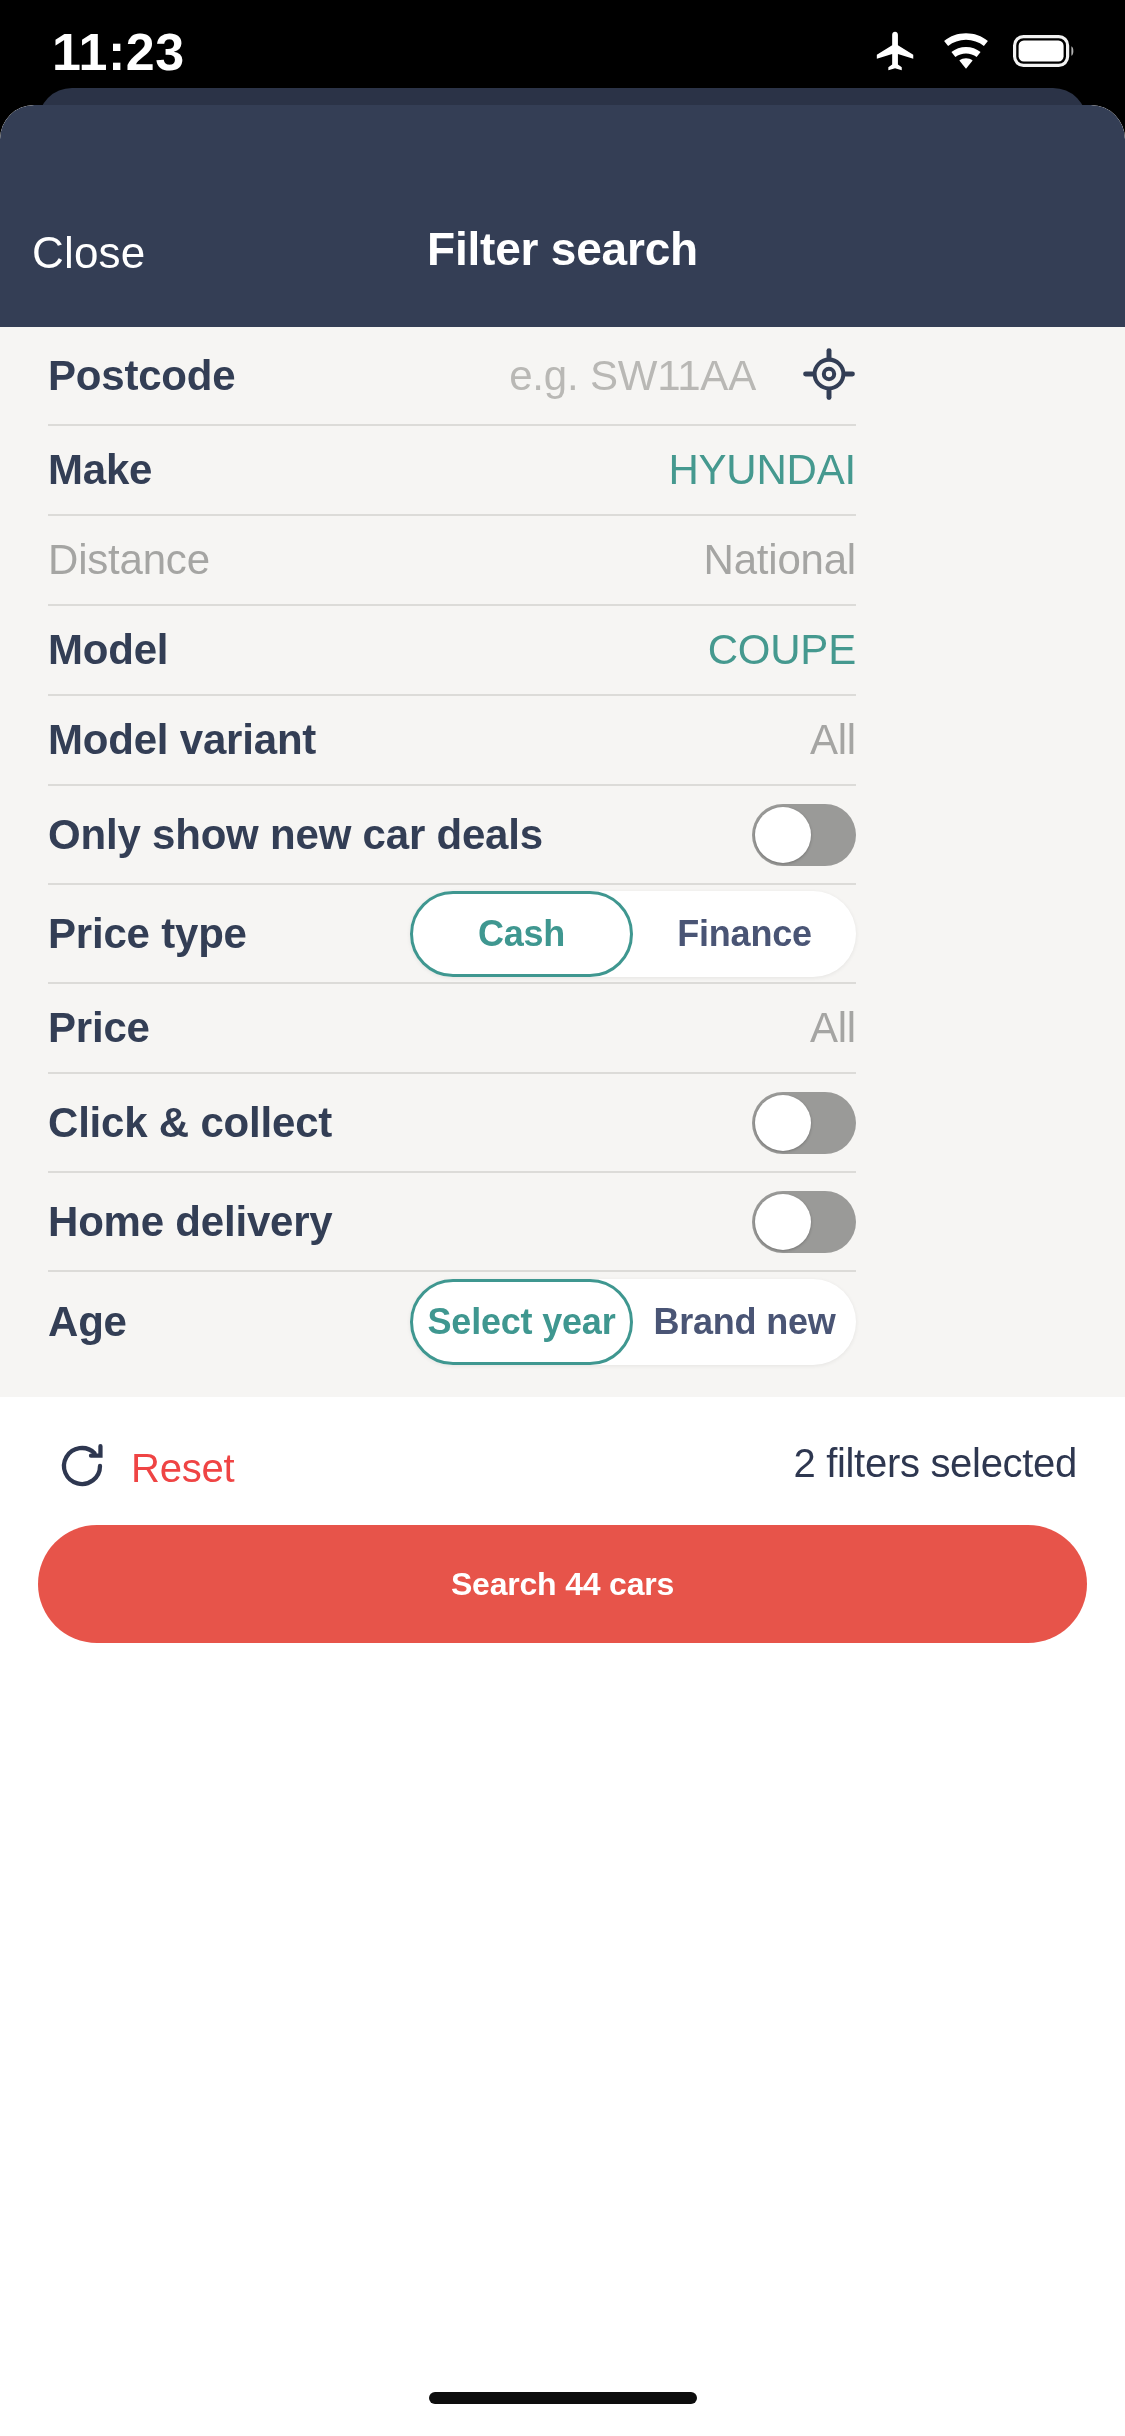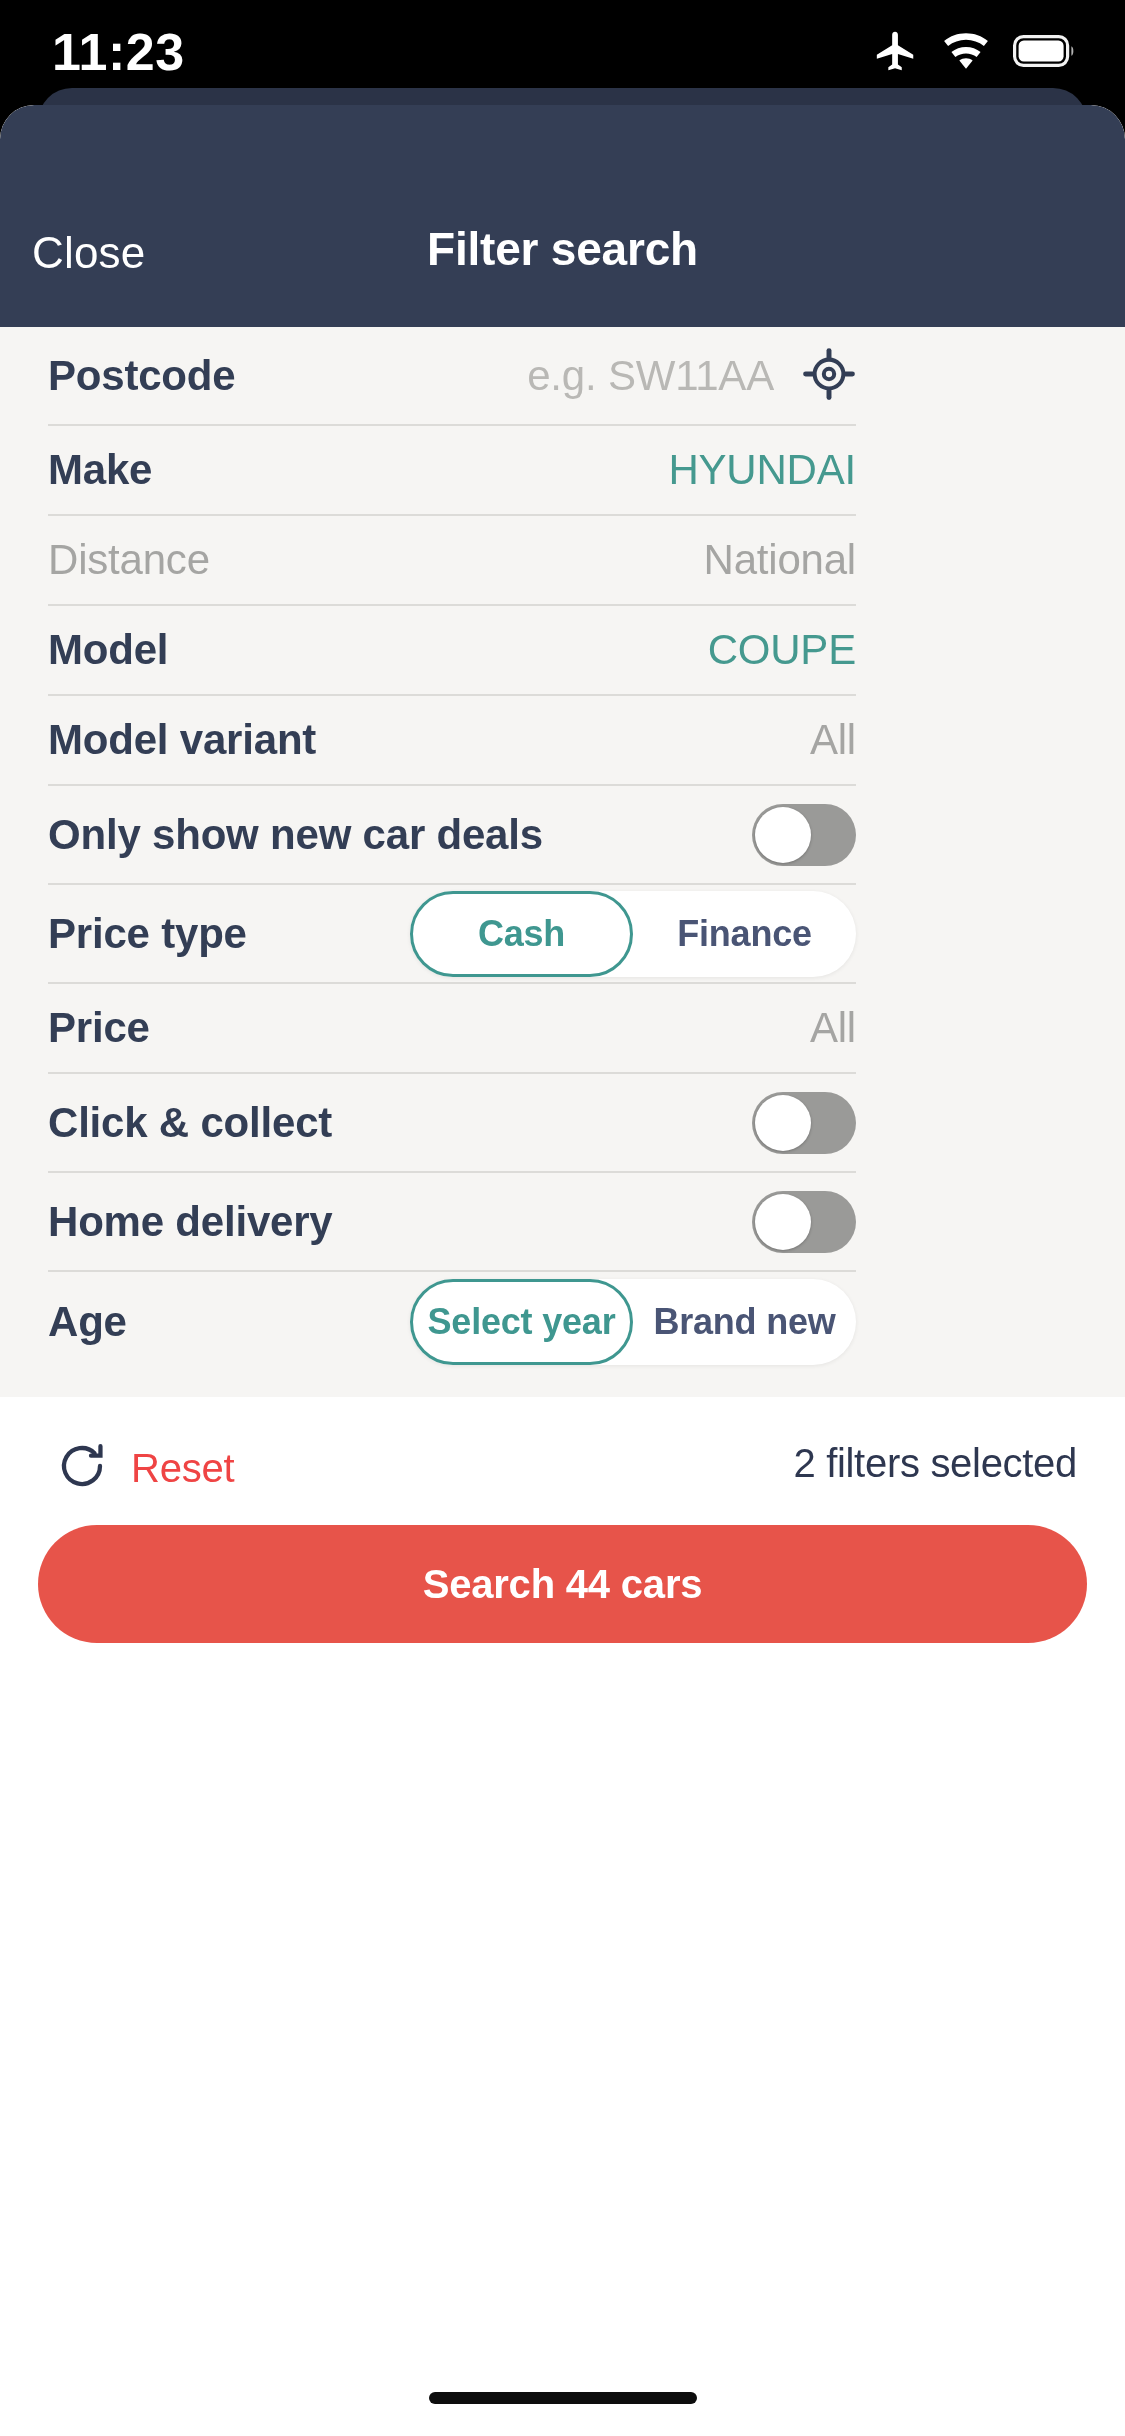--- a/index.html
+++ b/index.html
@@ -94,21 +94,21 @@
   .row-label.muted { color: #a5a5a3; font-weight: 400; }
 
   .row-value {
     font-size: 42px; font-weight: 400; color: #a5a5a3;
     letter-spacing: -0.2px; white-space: nowrap;
     text-align: right;
   }
   .row-value.teal { color: #45998f; }
   .row-value.placeholder { color: #b9b8b5; }
 
-  .postcode-right { display: flex; align-items: center; gap: 28px; }
+  .postcode-right { display: flex; align-items: center; gap: 46px; }
 
   
   .toggle {
     width: 104px; height: 62px;
     border-radius: 31px;
     background: #9a9a98;
     position: relative;
     flex: none;
     cursor: pointer;
   }
@@ -168,21 +168,21 @@
   }
 
   .search-btn {
     position: absolute; left: 38px; top: 128px;
     width: 1049px; height: 118px;
     background: #e7544a;
     border: none;
     border-radius: 59px;
     color: #ffffff;
     font-family: "Liberation Sans", sans-serif;
-    font-size: 40px; font-weight: 700; letter-spacing: -0.2px;
+    font-size: 32px; font-weight: 700; letter-spacing: -0.2px;
     cursor: pointer;
   }
 
   .home-indicator {
     position: absolute; left: 50%; transform: translateX(-50%);
     bottom: 32px;
     width: 268px; height: 12px; border-radius: 6px;
     background: #0d0d0d;
   }
 </style>

